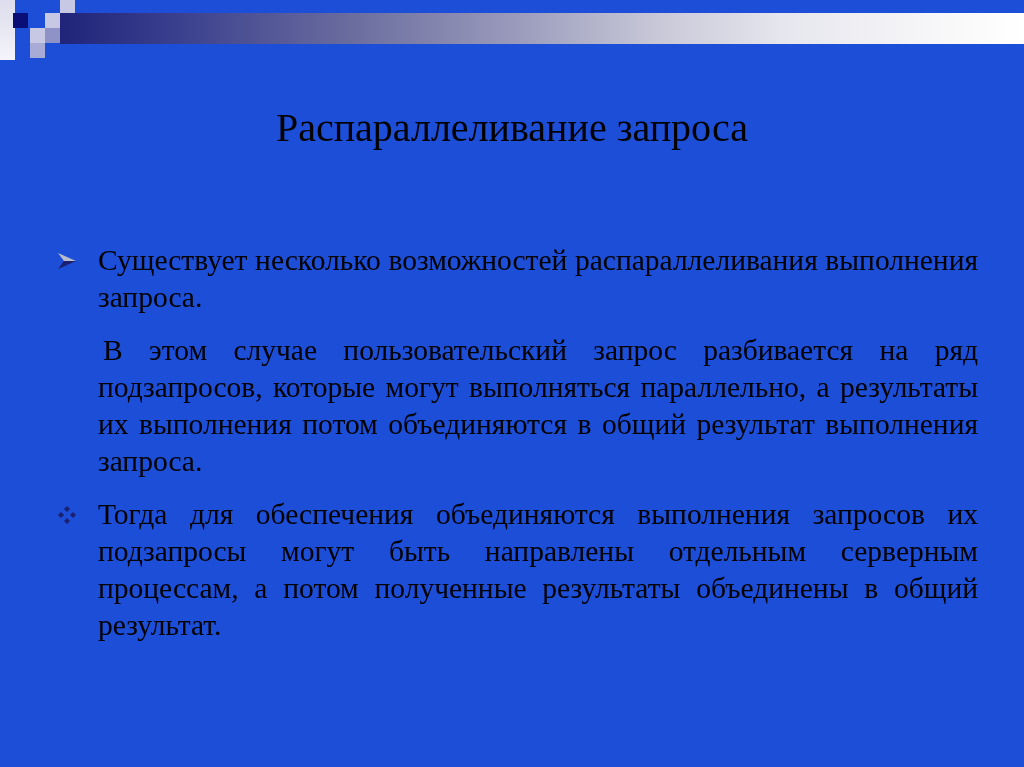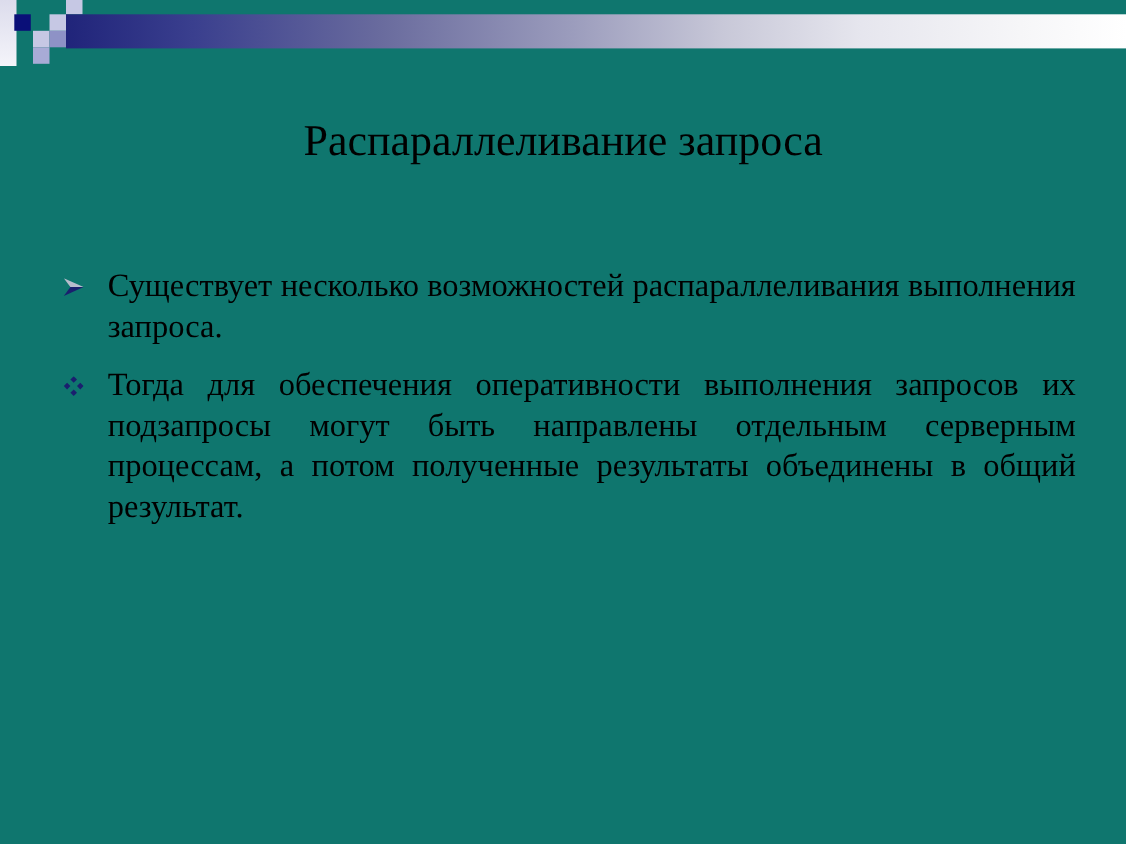--- a/index.html
+++ b/index.html
@@ -12,21 +12,21 @@
     height: 767px;
     position: relative;
     overflow: hidden;
     font-family: "Liberation Serif", "DejaVu Serif", serif;
     color: #000000;
   }
   .slide {
     position: absolute;
     left: 0; top: 0;
     width: 1024px; height: 767px;
-    background: #0f766e;
+    background: #1d4ed8;
   }
   
   .deco-sq {
     position: absolute;
   }
   .header-bar {
     position: absolute;
     left: 60px;
     top: 13px;
     width: 964px;
@@ -90,25 +90,28 @@
   <div class="content">
     <p class="para">
       <span class="bullet" style="top:11px;">
         <svg width="18" height="16" viewBox="0 0 18 16">
           <polygon points="0,0 18,8 6,8" fill="#b8bccc"></polygon>
           <polygon points="6,8 18,8 0,16" fill="#1a1f6e"></polygon>
         </svg>
       </span>
       <span>Существует несколько возможностей распараллеливания выполнения запроса.</span>
     </p>
+    <p class="para indent">
+      <span>В этом случае пользовательский запрос разбивается на ряд подзапросов, которые могут выполняться параллельно, а результаты их выполнения потом объединяются в общий результат выполнения запроса.</span>
+    </p>
     <p class="para">
       <span class="bullet" style="top:10px;">
         <svg width="18" height="18" viewBox="0 0 18 18">
           <polygon points="9,0 12,3 9,6 6,3" fill="#1a1f6e"></polygon>
           <polygon points="9,12 12,15 9,18 6,15" fill="#1a1f6e"></polygon>
           <polygon points="3,6 6,9 3,12 0,9" fill="#1a1f6e"></polygon>
           <polygon points="15,6 18,9 15,12 12,9" fill="#1a1f6e"></polygon>
         </svg>
       </span>
-      <span>Тогда для обеспечения оперативности выполнения запросов их подзапросы могут быть направлены отдельным серверным процессам, а потом полученные результаты объединены в общий результат.</span>
+      <span>Тогда для обеспечения объединяются выполнения запросов их подзапросы могут быть направлены отдельным серверным процессам, а потом полученные результаты объединены в общий результат.</span>
     </p>
   </div>
 </div>
 
 </body></html>

